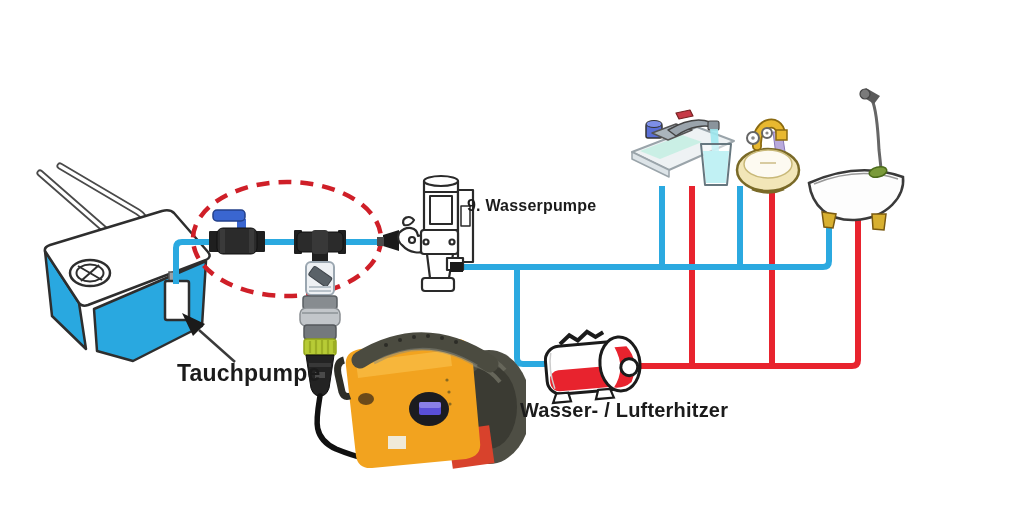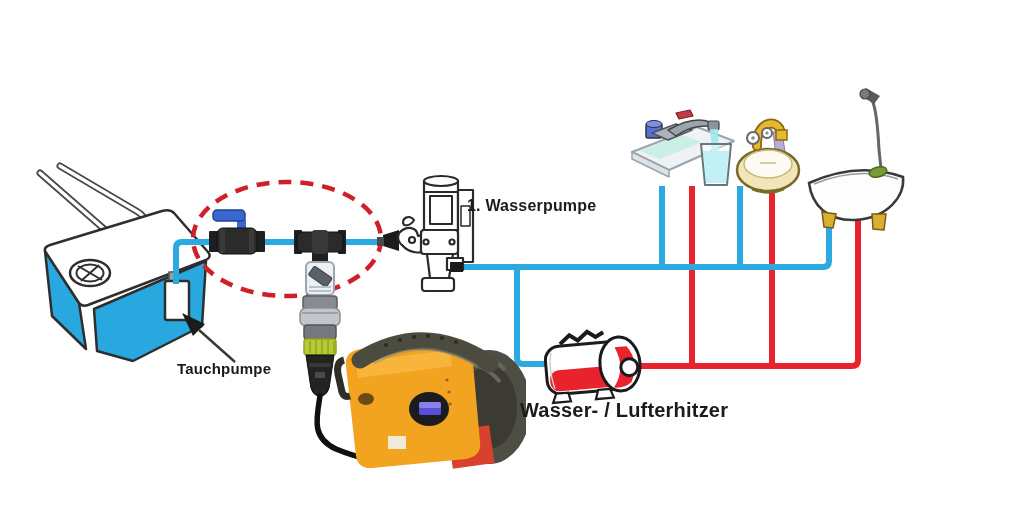--- a/index.html
+++ b/index.html
@@ -5,21 +5,21 @@
   html,body{margin:0;padding:0;background:#fff;}
   .canvas{
     position:relative;width:1024px;height:517px;background:#ffffff;
     overflow:hidden;font-family:"Liberation Sans",sans-serif;
   }
   .canvas svg{position:absolute;left:0;top:0;}
   .label{
     position:absolute;font-weight:700;color:#1b1b1b;
     font-family:"Liberation Sans",sans-serif;letter-spacing:.2px;white-space:nowrap;
   }
-  .label-tauchpumpe{left:177px;top:360px;font-size:15px;}
+  .label-tauchpumpe{left:177px;top:360px;font-size:23px;}
   .label-second-pump{left:467px;top:197px;font-size:16px;}
   .label-heater{left:520px;top:399px;font-size:20px;}
 </style>
 </head>
 <body>
 
 <div class="canvas">
 <svg width="1024" height="517" viewBox="0 0 1024 517">
 
   <defs>
@@ -207,15 +207,15 @@
     <path d="M809,183 Q858,161 903,177 C905,196 888,218 855,220 C828,221 812,206 809,183 Z" fill="#fdfdfd" stroke="#3a3a3a" stroke-width="2.5"></path>
     <path d="M814,184 Q858,166 898,179" stroke="#999" stroke-width="1.5" fill="none"></path>
     <polygon points="822,212 836,214 833,228 824,227" fill="#d8b030" stroke="#7a5a10" stroke-width="1.5"></polygon>
     <polygon points="872,214 886,214 884,230 873,229" fill="#d8b030" stroke="#7a5a10" stroke-width="1.5"></polygon>
     <ellipse cx="878" cy="172" rx="9" ry="5" fill="#7a9a3a" stroke="#4a6a1a" stroke-width="1.5" transform="rotate(-14 878 172)"></ellipse>
   </g>
 
 </svg>
 
 <div class="label label-tauchpumpe">Tauchpumpe</div>
-<div class="label label-second-pump">1. Wasserpumpe</div>
+<div class="label label-second-pump">9. Wasserpumpe</div>
 <div class="label label-heater">Wasser- / Lufterhitzer</div>
 </div>
 
 </body></html>

